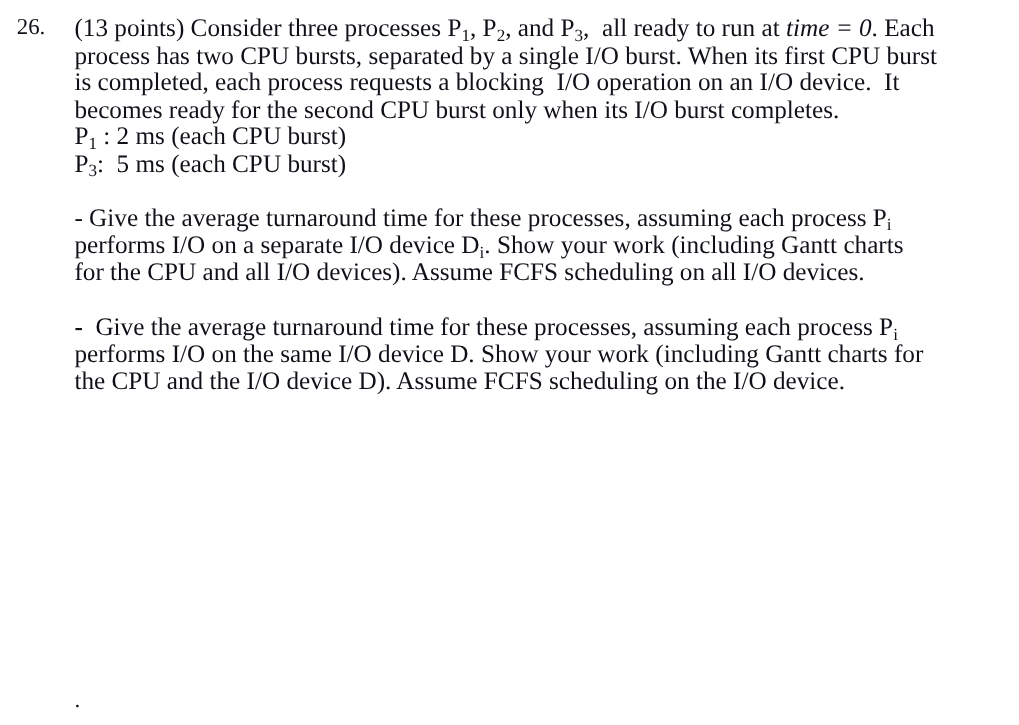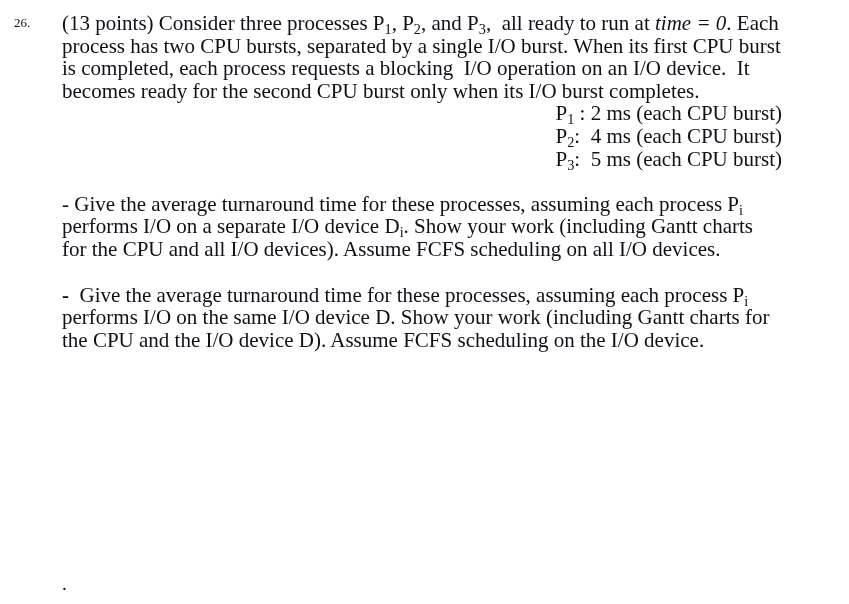--- a/index.html
+++ b/index.html
@@ -17,21 +17,21 @@
     width: 849px;
     height: 604px;
     background: #ffffff;
     overflow: hidden;
   }
   
   .qnum {
     position: absolute;
     left: 14px;
     top: 12px;
-    font-size: 13px;
+    font-size: 19px;
     line-height: 22.6px;
     white-space: nowrap;
   }
   .body-col {
     position: absolute;
     left: 62px;
     top: 12px;
     width: 720px;
     font-size: 21px;
     line-height: 22.6px;
@@ -52,21 +52,20 @@
     vertical-align: -0.28em;
   }
   .burst-list {
     margin: 0;
     padding: 0;
   }
   .burst-line {
     margin: 0;
     padding: 0;
     white-space: pre;
-    text-align: right;
   }
   .trailing-dot {
     position: absolute;
     left: 62px;
     top: 573px;
     font-size: 19px;
     line-height: 22.6px;
   }
 </style>
 </head>
@@ -77,21 +76,20 @@
   <div class="qnum"><span>26.</span></div>
 
   <div class="body-col">
 
     <p class="para"><span>(13 points) Consider three processes P</span><sub>1</sub><span>, P</span><sub>2</sub><span>, and P</span><sub>3</sub><span>,  all ready to run at </span><span class="it">time = 0</span><span>. Each process has two CPU bursts, separated by a single I/O burst. When its first CPU burst is completed, each process requests a blocking  I/O operation on an I/O device.  It becomes ready for the second CPU burst only when its I/O burst completes.</span></p>
 
 
 
     <div class="burst-list gap-sm">
       <p class="burst-line"><span>P</span><sub>1</sub><span> : </span><span>2 ms (each CPU burst)</span></p>
-      <p class="burst-line"><span>P</span><sub>2</sub><span>:  </span><span>4 ms (each CPU burst)</span></p>
       <p class="burst-line"><span>P</span><sub>3</sub><span>:  </span><span>5 ms (each CPU burst)</span></p>
     </div>
 
 
     <p class="para gap-sm"><span>-</span><span> Give the average turnaround time for these processes, assuming each process P</span><sub>i</sub><span> performs I/O on a separate I/O device D</span><sub>i</sub><span>. Show your work (including Gantt charts for the CPU and all I/O devices). Assume FCFS scheduling on all I/O devices.</span></p>
 
     <p class="para gap-md"><span class="bolddash">-</span><span>  Give the average turnaround time for these processes, assuming each process P</span><sub>i</sub><span> performs I/O on the same I/O device D. Show your work (including Gantt charts for the CPU and the I/O device D). Assume FCFS scheduling on the I/O device.</span></p>
 
   </div>
 

